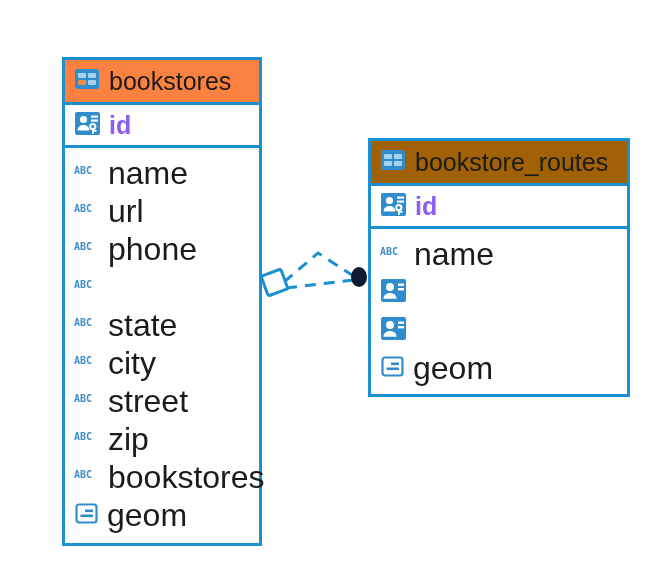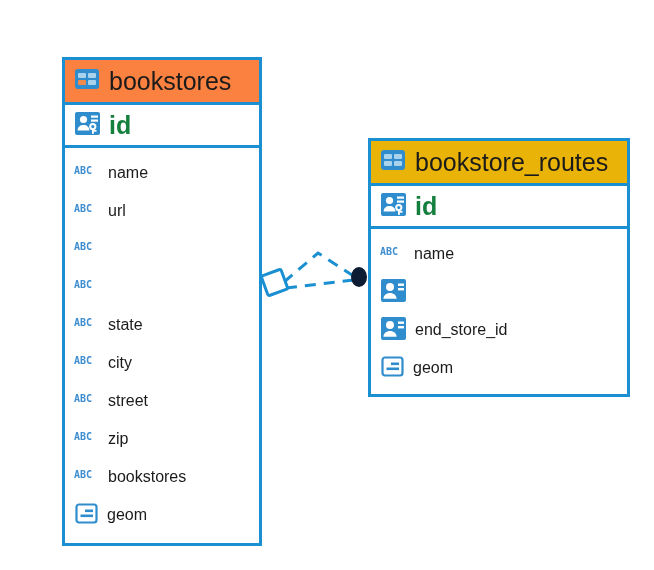--- a/index.html
+++ b/index.html
@@ -30,21 +30,21 @@
 
   .entity-header {
     display: flex;
     align-items: center;
     gap: 9px;
     padding: 6px 10px 6px 9px;
     box-sizing: border-box;
     height: 42px;
   }
   .entity-header.accent-orange { background: #fb8140; }
-  .entity-header.accent-gray   { background: #eab308; }
+  .entity-header.accent-gray   { background: #a16207; }
 
   .entity-title {
     font-size: 25px;
     color: #1b1b1b;
     line-height: 1;
     white-space: nowrap;
   }
 
   .pk-row {
     display: flex;
@@ -52,37 +52,37 @@
     gap: 8px;
     height: 46px;
     padding: 0 10px 0 9px;
     box-sizing: border-box;
     border-top: 3px solid #1a8fd1;
     border-bottom: 3px solid #1a8fd1;
   }
   .pk-label {
     font-size: 25px;
     font-weight: bold;
-    color: #15803d;
+    color: #8b5cf6;
     line-height: 1;
   }
 
   .field-list {
     padding: 6px 0 6px 0;
   }
   .field-row {
     display: flex;
     align-items: center;
     gap: 8px;
     height: 38px;
     padding: 0 10px 0 9px;
     box-sizing: border-box;
   }
   .field-label {
-    font-size: 16px;
+    font-size: 32px;
     color: #1b1b1b;
     line-height: 1;
     white-space: nowrap;
   }
 
   .icon {
     flex: 0 0 auto;
     display: block;
   }
 
@@ -162,20 +162,21 @@
         </span>
         <span class="field-label">url</span>
       </div>
 
       <div class="field-row">
         <span class="icon">
           <svg width="26" height="16" viewBox="0 0 39 16" xmlns="http://www.w3.org/2000/svg">
             <text x="0" y="13" font-family="'DejaVu Sans Mono', monospace" font-size="15" font-weight="bold" fill="#3f8fd0">ABC</text>
           </svg>
         </span>
+        <span class="field-label">phone</span>
       </div>
 
       <div class="field-row">
         <span class="icon">
           <svg width="26" height="16" viewBox="0 0 39 16" xmlns="http://www.w3.org/2000/svg">
             <text x="0" y="13" font-family="'DejaVu Sans Mono', monospace" font-size="15" font-weight="bold" fill="#3f8fd0">ABC</text>
           </svg>
         </span>
       </div>
 
@@ -294,21 +295,20 @@
       <div class="field-row">
         <span class="icon">
           <svg width="27" height="27" viewBox="0 0 27 27" xmlns="http://www.w3.org/2000/svg">
             <rect x="1" y="2" width="25" height="23" rx="2" fill="#2f8ccd"></rect>
             <circle cx="10" cy="10" r="4" fill="#ffffff"></circle>
             <path d="M3.4 21.8c0-3.7 3-5.9 6.6-5.9s6.6 2.2 6.6 5.9z" fill="#ffffff"></path>
             <rect x="18" y="6.5" width="6" height="2.4" fill="#ffffff"></rect>
             <rect x="18" y="11" width="6" height="2.4" fill="#ffffff"></rect>
           </svg>
         </span>
-        <span class="field-label">end_store_id</span>
       </div>
 
       <div class="field-row">
         <span class="icon">
           <svg width="25" height="25" viewBox="0 0 25 25" xmlns="http://www.w3.org/2000/svg">
             <rect x="2.5" y="3.5" width="20" height="18" rx="2.5" fill="#ffffff" stroke="#2f8ccd" stroke-width="2.2"></rect>
             <rect x="11" y="8.5" width="8" height="2.6" fill="#2f8ccd"></rect>
             <rect x="6.5" y="13.5" width="12.5" height="2.6" fill="#2f8ccd"></rect>
           </svg>
         </span>

